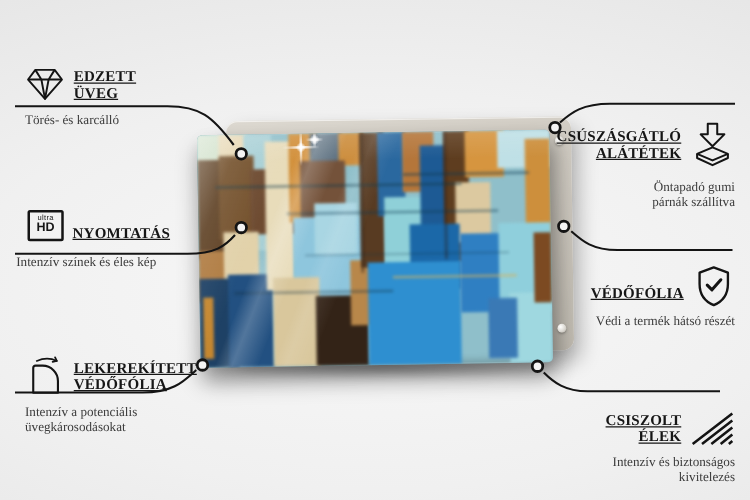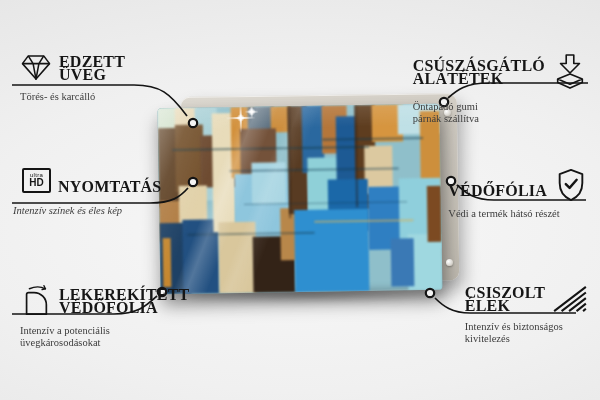--- a/index.html
+++ b/index.html
@@ -45,37 +45,37 @@
   .pin-1{left:294px;top:19px;}
   .pin-2{left:296px;top:169px;}
   .ground-shadow{position:absolute;left:156px;top:287px;width:296px;height:16px;z-index:0;
     background:radial-gradient(ellipse at 50% 40%, rgba(0,0,0,0.28) 0%, rgba(0,0,0,0.10) 45%, transparent 72%);
     filter:blur(3px);}
   
   .connector-layer{position:absolute;inset:0;z-index:5;pointer-events:none;}
   
   .callout{position:absolute;z-index:6;color:#161616;}
   .co-head{display:flex;align-items:center;gap:7px;}
-  .co-title{font-weight:700;font-size:16px;line-height:13px;letter-spacing:0.2px;white-space:nowrap;}
+  .co-title{font-weight:700;font-size:12px;line-height:13px;letter-spacing:0.2px;white-space:nowrap;text-decoration:underline;}
   .co-sub{font-size:10.5px;line-height:11.5px;color:#3c3c3c;margin-top:9px;white-space:nowrap;}
-  .co-right{text-align:left;}
+  .co-right{text-align:right;margin-top:44px;}
   .co-right .co-head{justify-content:flex-end;}
   .icon-svg{display:block;}
   .uhd-box{width:25px;height:21px;border:2px solid #141414;border-radius:2px;
     display:flex;flex-direction:column;align-items:center;justify-content:center;
     font-family:"Liberation Sans",sans-serif;flex:0 0 auto;}
   .uhd-top{font-size:6px;line-height:6px;letter-spacing:0.3px;}
   .uhd-bottom{font-size:10px;line-height:10px;font-weight:700;}
   .tl{left:20px;top:53px;}
   .ml{left:20px;top:167px;}
   .bl{left:20px;top:285px;}
   .tr{right:12px;top:53px;}
   .mr{right:12px;top:168px;}
   .br{right:12px;top:285px;}
-  .ml .co-sub{margin-left:-7px;margin-top:12px;font-style:italic;}
+  .ml .co-sub{margin-left:-7px;margin-top:12px;}
   .bl .co-sub{margin-top:8px;}
   .tr .co-sub{margin-top:10px;}
   .mr .co-sub{margin-top:6px;}
   .br .co-sub{margin-top:8px;}
 </style>
 </head>
 <body>
 
 <div class="ground-shadow"></div>
 

